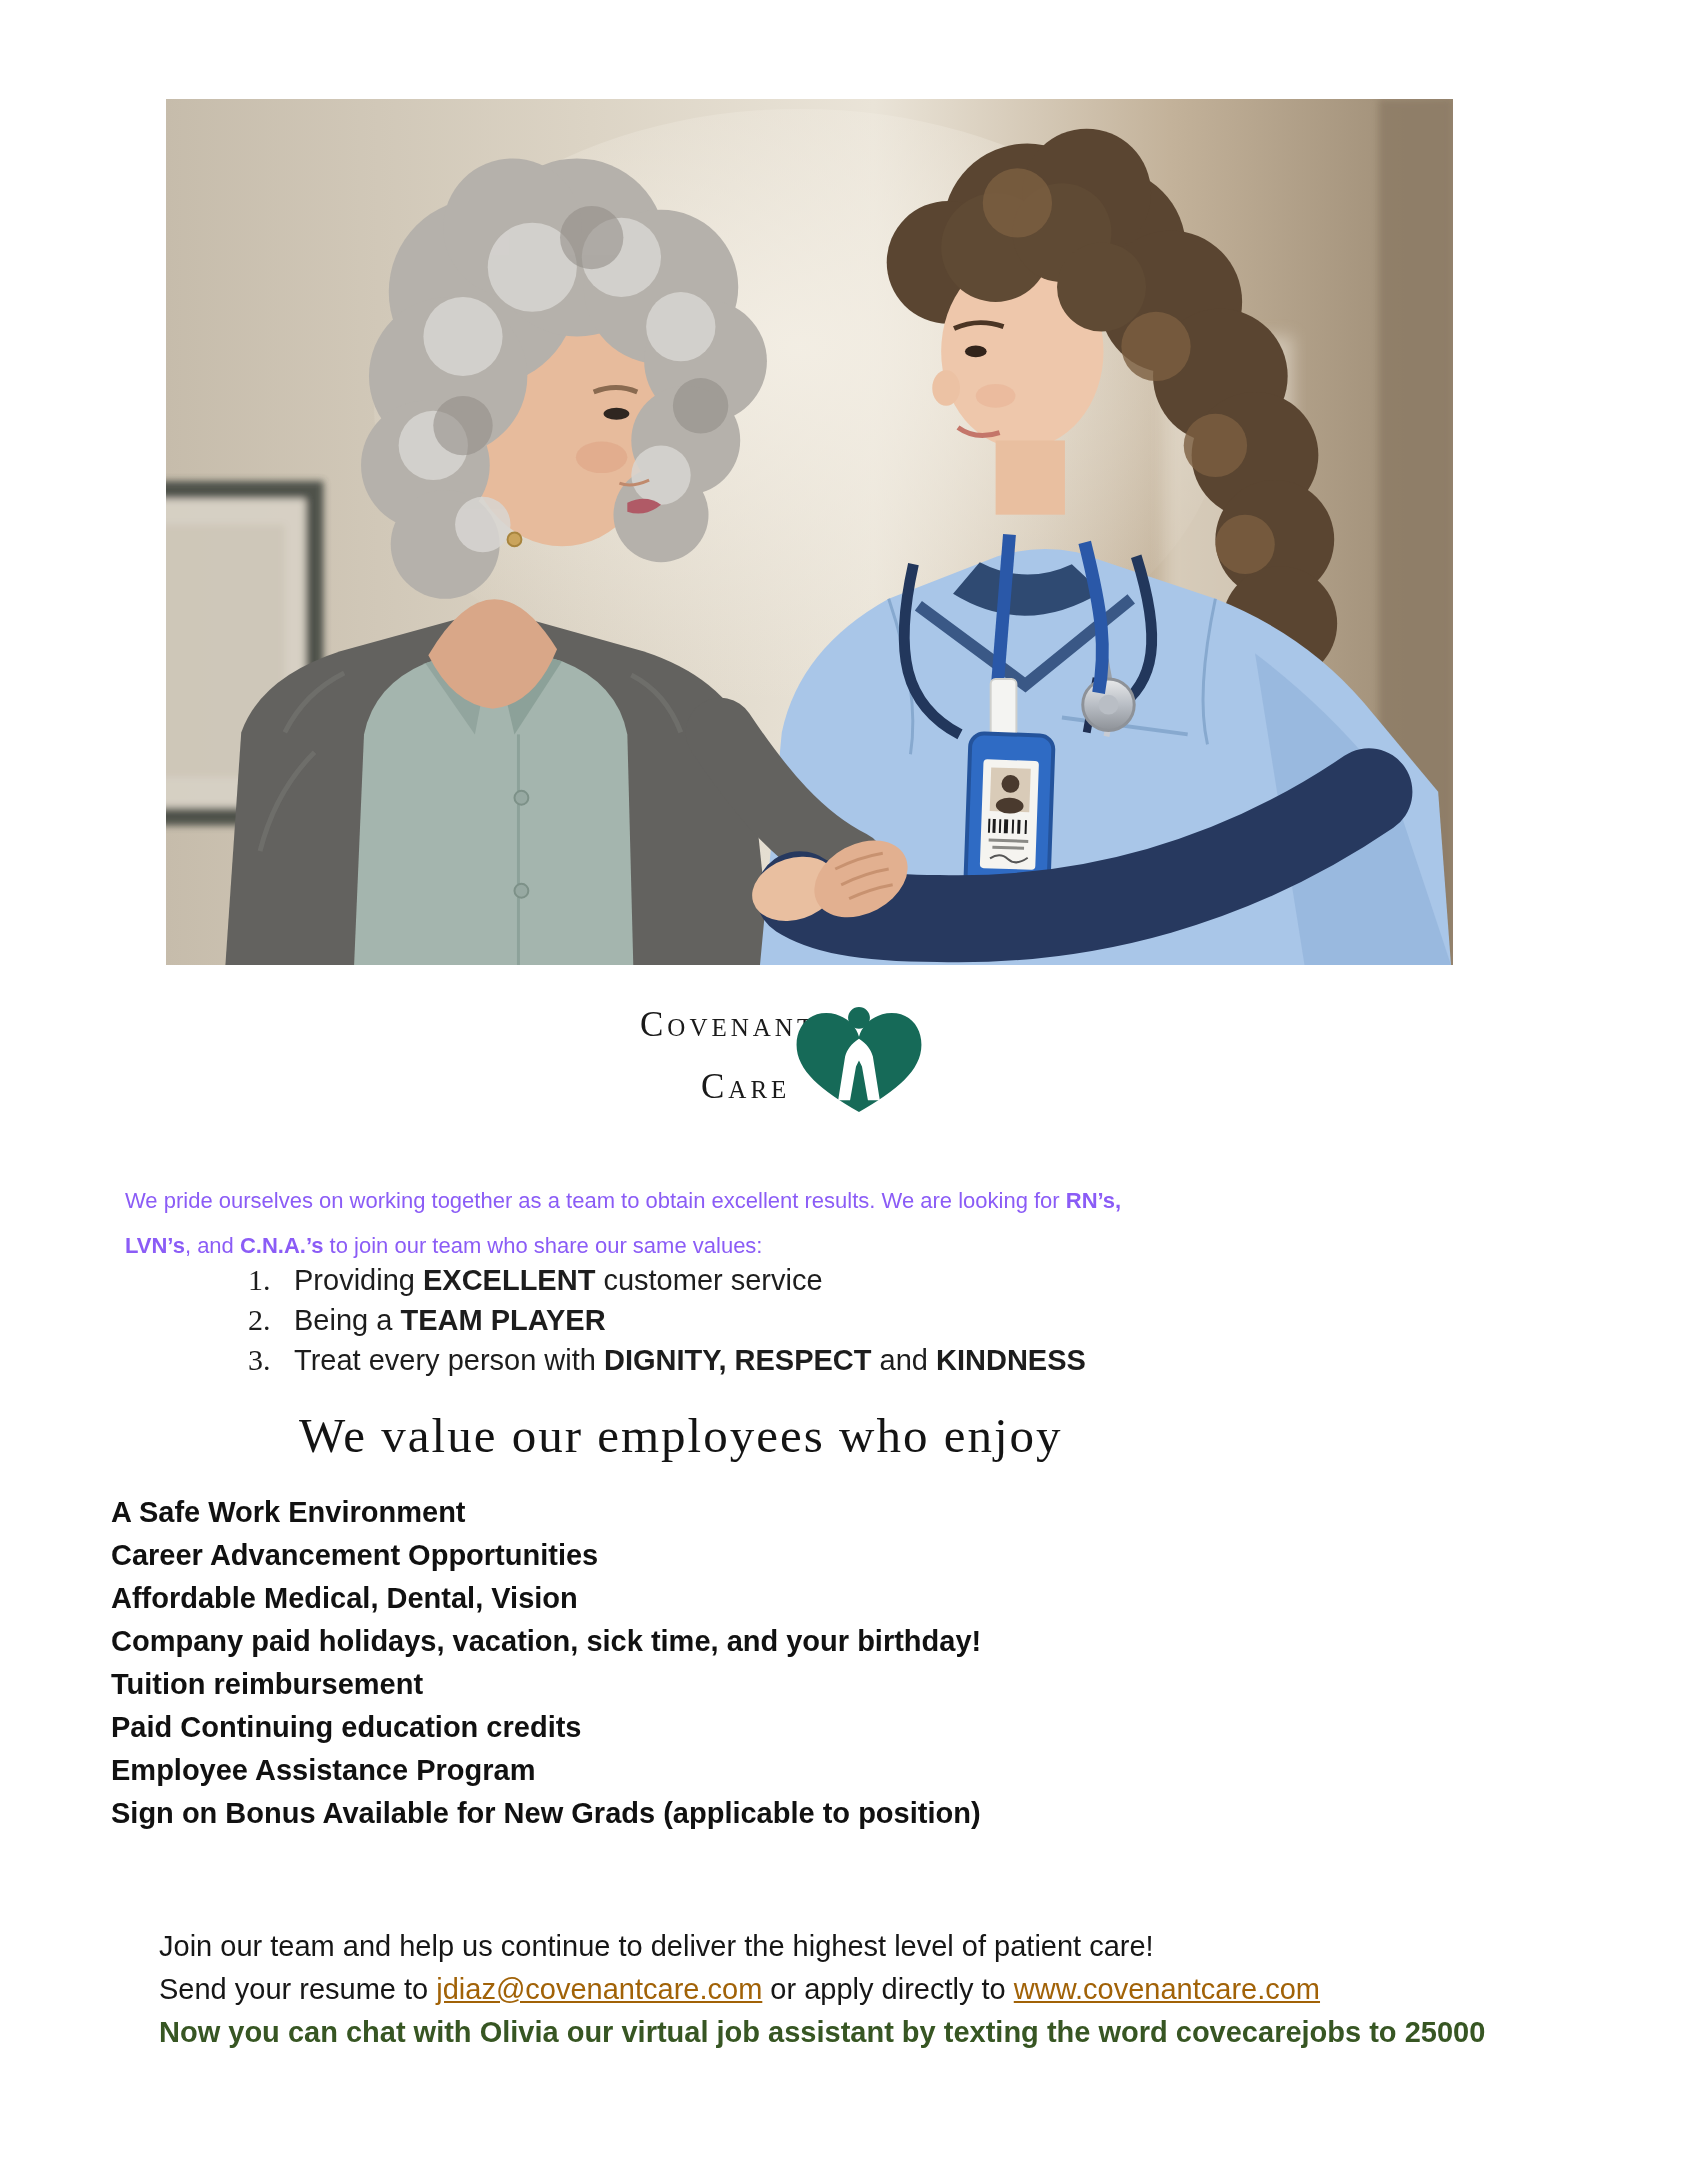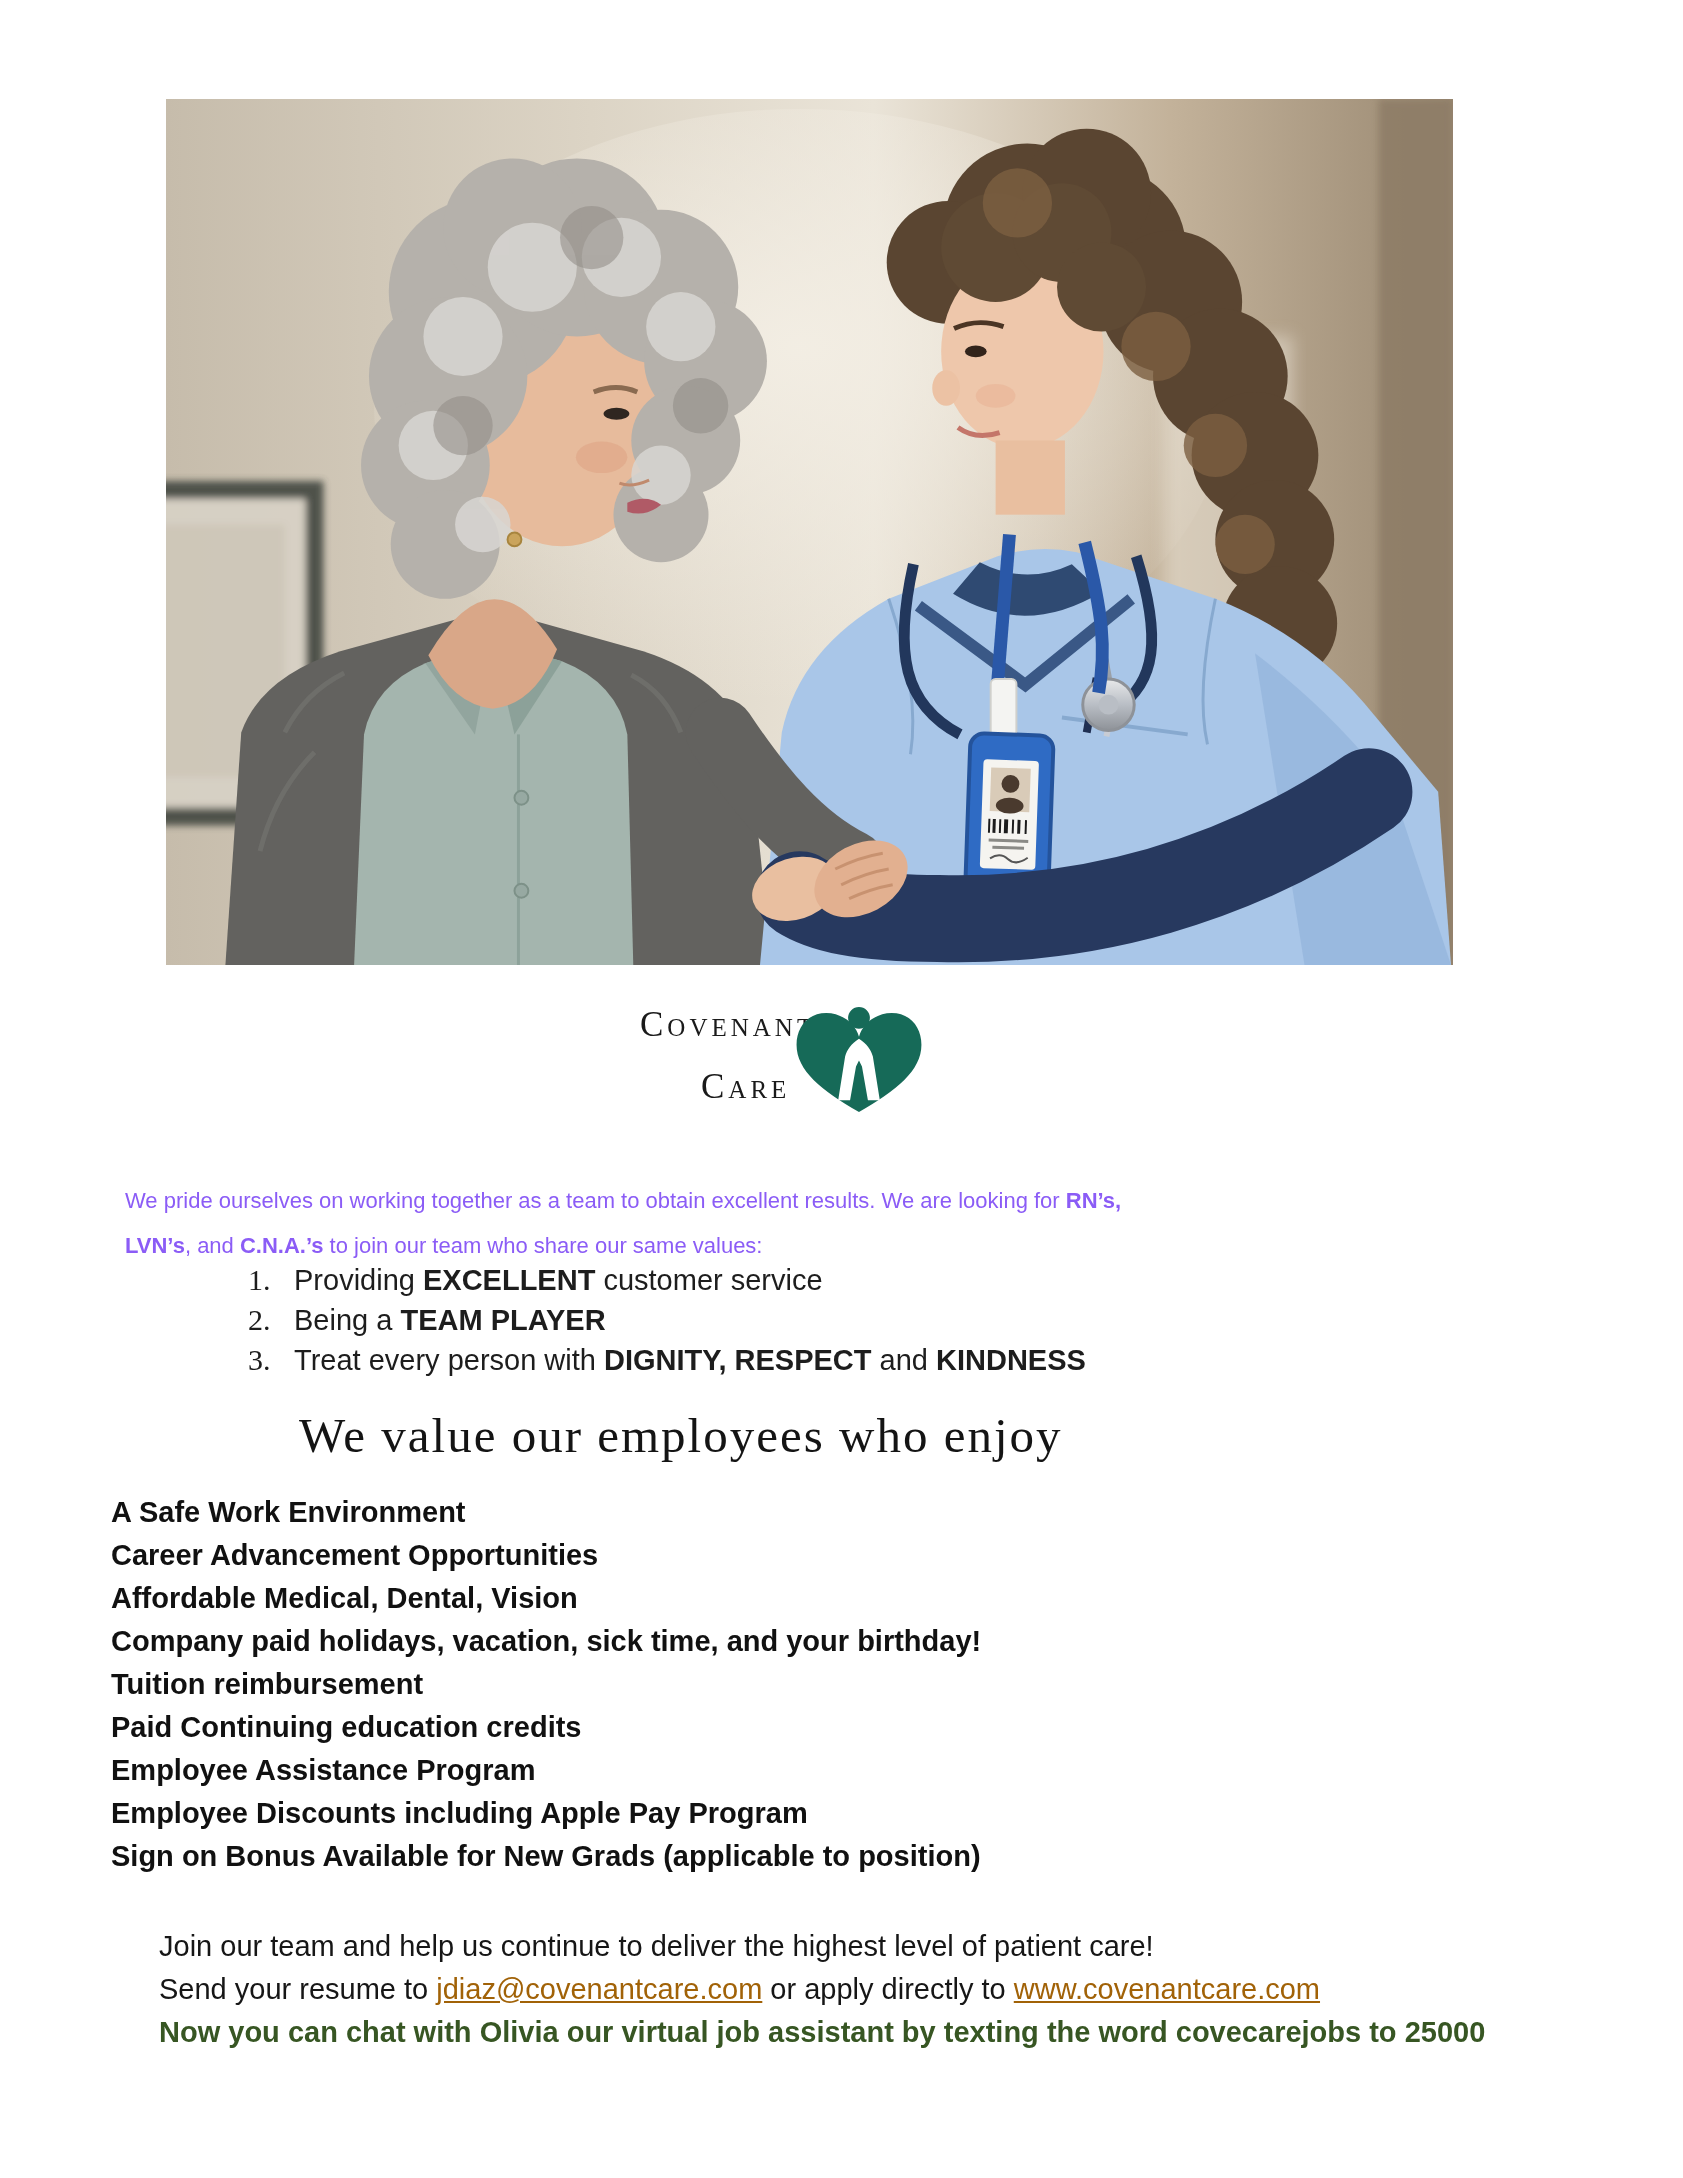--- a/index.html
+++ b/index.html
@@ -255,21 +255,20 @@
   <h1 class="heading">We value our employees who enjoy</h1>
 
   <div class="benefits">
     <div class="benefit">A Safe Work Environment</div>
     <div class="benefit">Career Advancement Opportunities</div>
     <div class="benefit">Affordable Medical, Dental, Vision</div>
     <div class="benefit">Company paid holidays, vacation, sick time, and your birthday!</div>
     <div class="benefit">Tuition reimbursement</div>
     <div class="benefit">Paid Continuing education credits</div>
     <div class="benefit">Employee Assistance Program</div>
-    <div class="benefit">Employee Discounts including Apple Pay Program</div>
     <div class="benefit">Sign on Bonus Available for New Grads (applicable to position)</div>
   </div>
 
   <div class="closing">
     <p>Join our team and help us continue to deliver the highest level of patient care!</p>
     <p><span>Send your resume to </span><a href="#">jdiaz@covenantcare.com</a><span> or apply directly to </span><a href="#">www.covenantcare.com</a></p>
     <p class="chat">Now you can chat with Olivia our virtual job assistant by texting the word covecarejobs to 25000</p>
   </div>
 
 </div>

